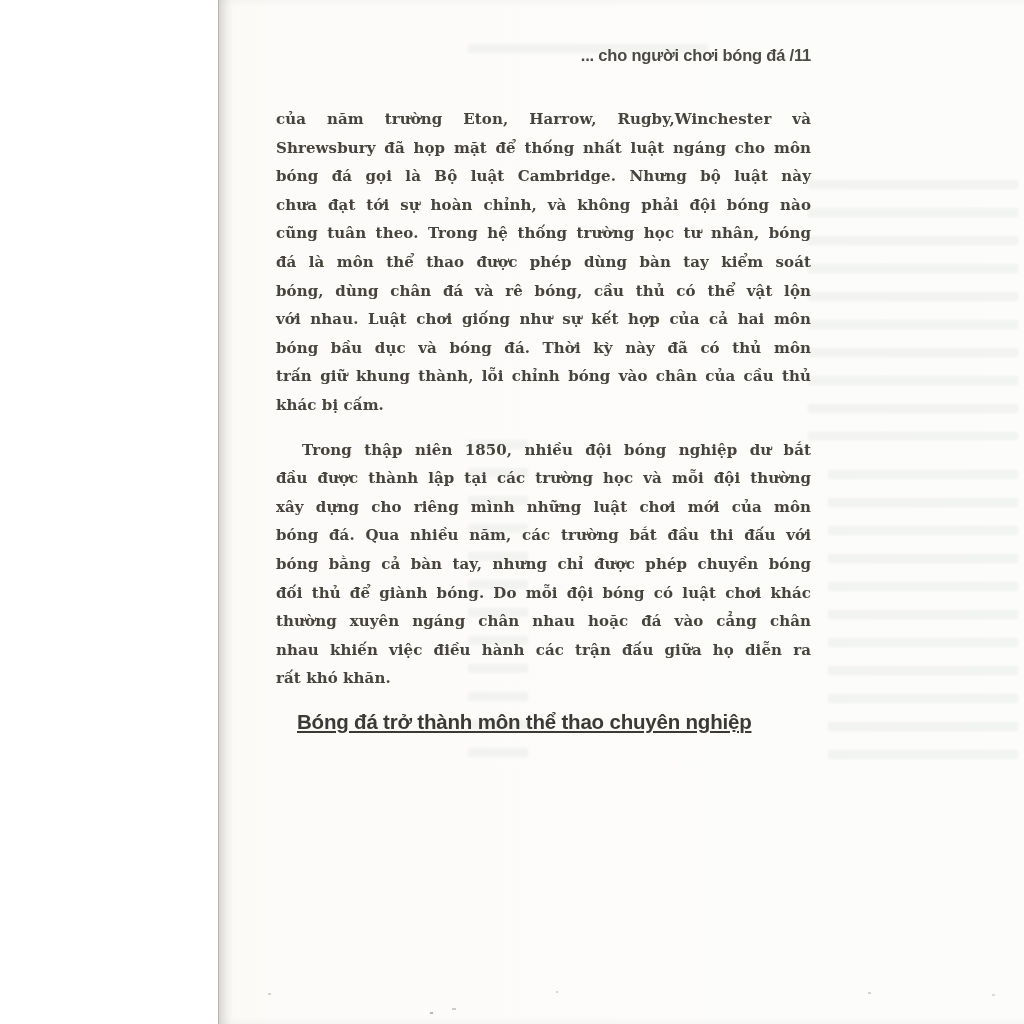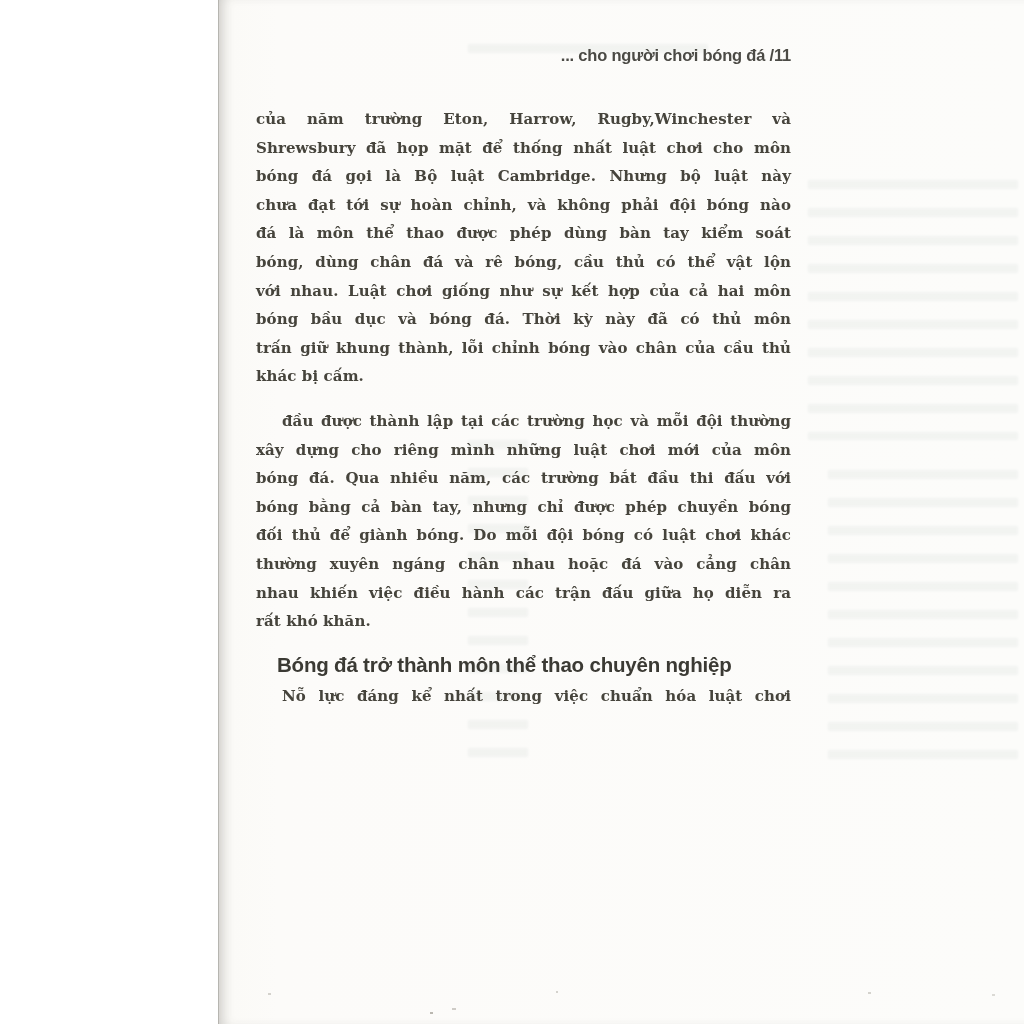--- a/index.html
+++ b/index.html
@@ -32,21 +32,21 @@
     content: "";
     position: absolute;
     left: 0;
     top: 0;
     width: 1px;
     height: 100%;
     background: rgba(90,88,80,0.25);
   }
   .column {
     position: relative;
-    margin-left: 38px;
+    margin-left: 58px;
     width: 535px;
   }
   .running-header {
     margin-top: 46px;
     text-align: right;
     font-family: "Liberation Sans", sans-serif;
     font-size: 16.5px;
     font-weight: 600;
     letter-spacing: -0.2px;
     color: #4b4a45;
@@ -78,20 +78,21 @@
   .p3 { margin-top: 2px; }
   .section-heading {
     margin-top: 14px;
     padding-left: 21px;
     font-family: "Liberation Sans", sans-serif;
     font-weight: bold;
     font-size: 20.5px;
     line-height: 30px;
     color: #3b3a34;
     letter-spacing: -0.2px;
+    text-decoration: underline;
   }
   
   .bleed {
     position: absolute;
     opacity: 0.055;
     filter: blur(1px);
     background: repeating-linear-gradient(
       180deg,
       #5b7a6d 0px, #5b7a6d 9px,
       transparent 9px, transparent 28px
@@ -126,47 +127,46 @@
     <div class="bleed b2"></div>
     <div class="bleed b3"></div>
     <div class="bleed b4"></div>
 
     <div class="column">
 
       <div class="running-header">... cho người chơi bóng đá /11</div>
 
       <div class="para p1">
           <div class="line">của năm trường Eton, Harrow, Rugby,Winchester và</div>
-          <div class="line">Shrewsbury đã họp mặt để thống nhất luật chơi cho môn</div>
+          <div class="line">Shrewsbury đã họp mặt để thống nhất luật ngáng cho môn</div>
           <div class="line">bóng đá gọi là Bộ luật Cambridge. Nhưng bộ luật này</div>
           <div class="line">chưa đạt tới sự hoàn chỉnh, và không phải đội bóng nào</div>
+          <div class="line">cũng tuân theo. Trong hệ thống trường học tư nhân, bóng</div>
           <div class="line">đá là môn thể thao được phép dùng bàn tay kiểm soát</div>
           <div class="line">bóng, dùng chân đá và rê bóng, cầu thủ có thể vật lộn</div>
           <div class="line">với nhau. Luật chơi giống như sự kết hợp của cả hai môn</div>
           <div class="line">bóng bầu dục và bóng đá. Thời kỳ này đã có thủ môn</div>
           <div class="line">trấn giữ khung thành, lỗi chỉnh bóng vào chân của cầu thủ</div>
           <div class="line">khác bị cấm.</div>
         </div>
 
       <div class="para p2 indented">
+          <div class="line">Trong thập niên 1850, nhiều đội bóng nghiệp dư bắt</div>
           <div class="line">đầu được thành lập tại các trường học và mỗi đội thường</div>
           <div class="line">xây dựng cho riêng mình những luật chơi mới của môn</div>
           <div class="line">bóng đá. Qua nhiều năm, các trường bắt đầu thi đấu với</div>
           <div class="line">bóng bằng cả bàn tay, nhưng chỉ được phép chuyền bóng</div>
           <div class="line">đối thủ để giành bóng. Do mỗi đội bóng có luật chơi khác</div>
           <div class="line">thường xuyên ngáng chân nhau hoặc đá vào cẳng chân</div>
           <div class="line">nhau khiến việc điều hành các trận đấu giữa họ diễn ra</div>
           <div class="line">rất khó khăn.</div>
         </div>
 
       <div class="section-heading">Bóng đá trở thành môn thể thao chuyên nghiệp</div>
 
-      <div class="para p3 indented justify-all">
-          <div class="line">Nỗ lực đáng kể nhất trong việc chuẩn hóa luật chơi</div>
-        </div>
 
     </div>
   </div>
 
   <div class="speck s1"></div>
   <div class="speck s2"></div>
   <div class="speck s3"></div>
   <div class="speck s4"></div>
   <div class="speck s5"></div>
   <div class="speck s6"></div>

